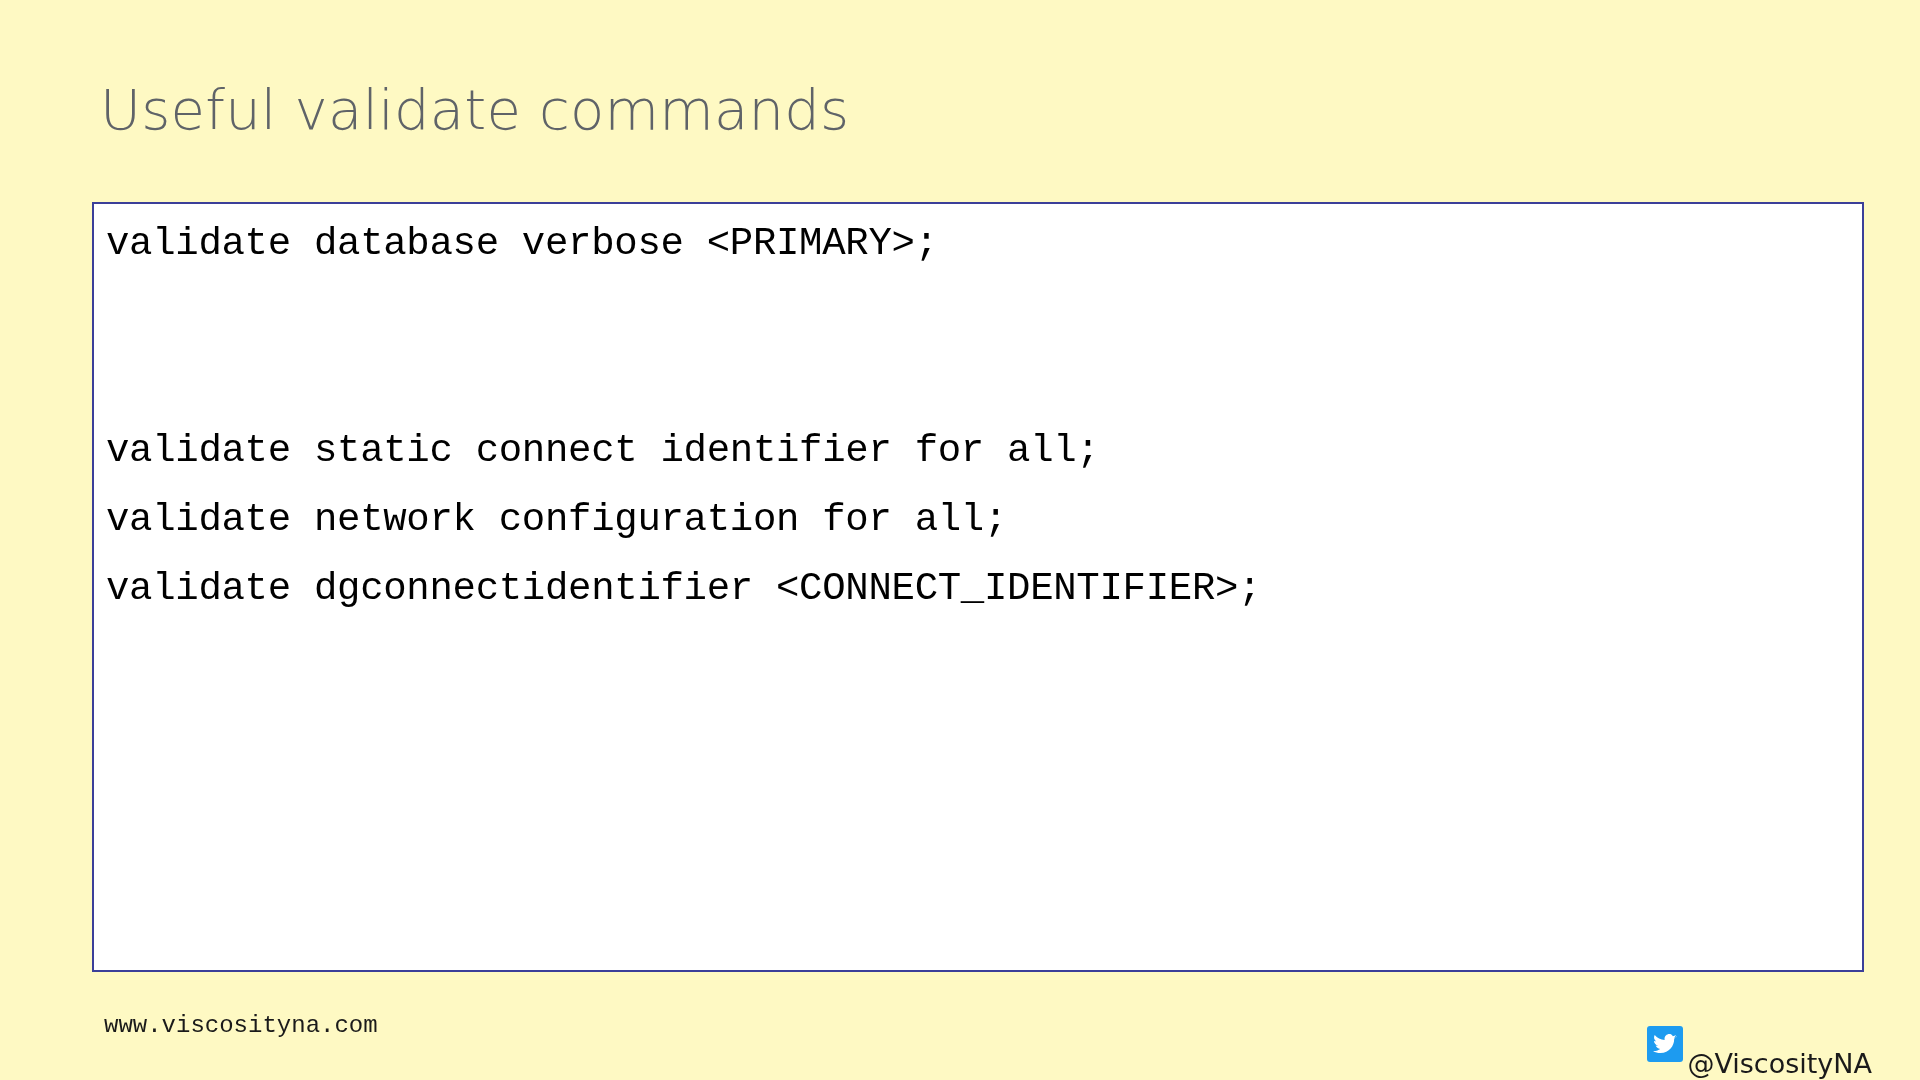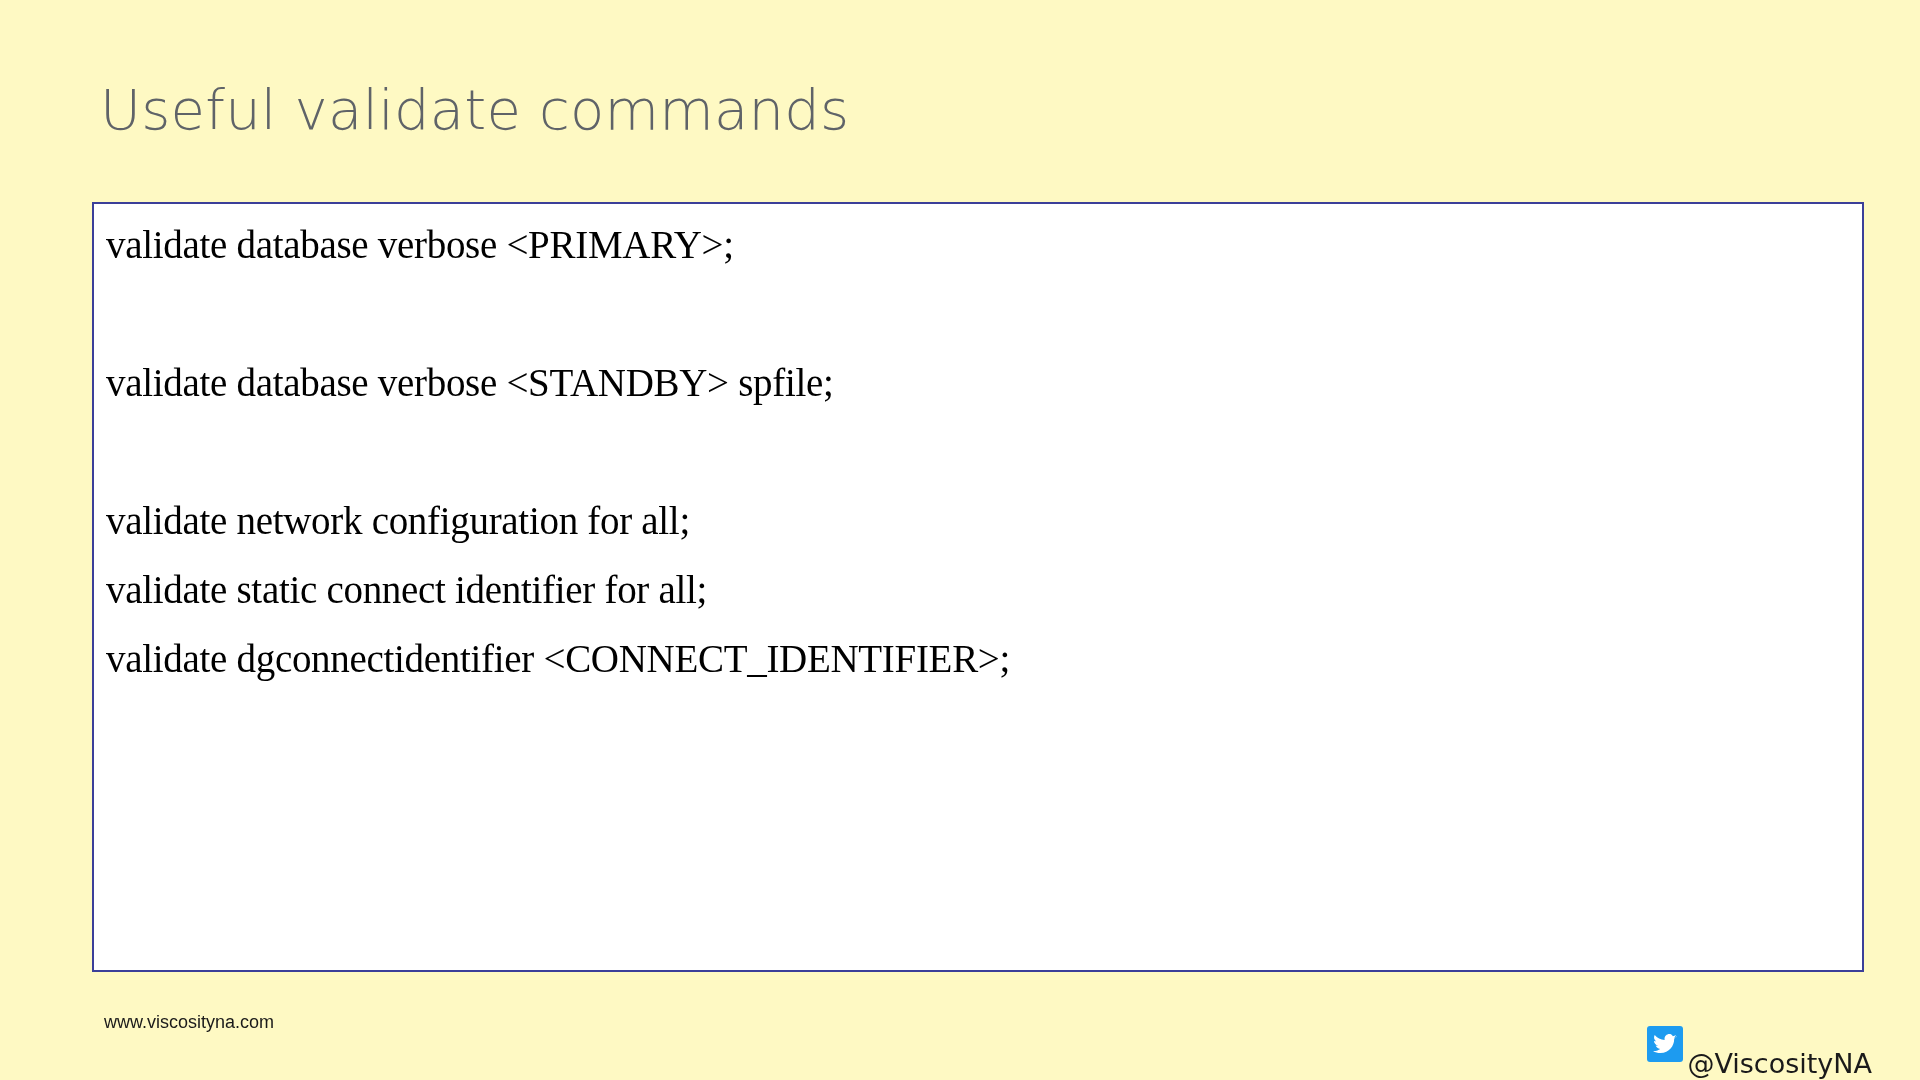--- a/index.html
+++ b/index.html
@@ -43,37 +43,37 @@
     border: 2px solid #3b3f99;
     background: #ffffff;
   }
   .code-lines {
     position: absolute;
     left: 12px;
     top: 6px;
     right: 8px;
   }
   .code-line {
-    font-family: Liberation Serif, serif;
+    font-family: Liberation Mono, monospace;
     font-size: 39px;
     line-height: 69px;
     color: #000000;
     white-space: pre;
     letter-spacing: -0.3px;
     height: 69px;
   }
   .code-line.blank {
     color: transparent;
   }
   .footer-url {
     position: absolute;
     left: 104px;
     top: 1012px;
-    font-family: Liberation Sans, sans-serif;
-    font-size: 18px;
+    font-family: Liberation Mono, monospace;
+    font-size: 24px;
     color: #1a1a1a;
     white-space: nowrap;
   }
   .footer-social {
     position: absolute;
     right: 48px;
     top: 1006px;
     display: flex;
     align-items: center;
     gap: 4px;
@@ -104,24 +104,23 @@
 <body>
 
 <div class="slide">
 
   <div class="slide-title">Useful validate commands</div>
 
   <div class="code-box">
     <div class="code-lines">
       <div class="code-line">validate database verbose &lt;PRIMARY&gt;;</div>
       <div class="code-line blank"></div>
-      <div class="code-line">validate database verbose &lt;STANDBY&gt; spfile;</div>
       <div class="code-line blank"></div>
+      <div class="code-line">validate static connect identifier for all;</div>
       <div class="code-line">validate network configuration for all;</div>
-      <div class="code-line">validate static connect identifier for all;</div>
       <div class="code-line">validate dgconnectidentifier &lt;CONNECT_IDENTIFIER&gt;;</div>
     </div>
   </div>
 
   <div class="footer-url">www.viscosityna.com</div>
 
   <div class="footer-social">
     <span class="twitter-badge">
       <svg width="24" height="20" viewBox="0 0 24 20" aria-hidden="true">
         <path fill="#ffffff" d="M23.6 2.9c-.87.39-1.8.65-2.78.76 1-.6 1.77-1.55 2.13-2.68-.94.55-1.97.95-3.07 1.17C18.99.6 17.74 0 16.35 0c-2.66 0-4.82 2.16-4.82 4.82 0 .38.04.75.12 1.1C7.64 5.73 4.08 3.8 1.69.88c-.42.71-.65 1.54-.65 2.42 0 1.67.85 3.15 2.14 4.01-.79-.02-1.53-.24-2.18-.6v.06c0 2.34 1.66 4.29 3.87 4.73-.4.11-.83.17-1.27.17-.31 0-.61-.03-.91-.08.61 1.91 2.39 3.3 4.5 3.34-1.65 1.29-3.72 2.06-5.98 2.06-.39 0-.77-.02-1.15-.07 2.13 1.37 4.67 2.17 7.39 2.17 8.87 0 13.72-7.35 13.72-13.72 0-.21 0-.42-.02-.62.94-.68 1.76-1.53 2.41-2.5z"></path>

